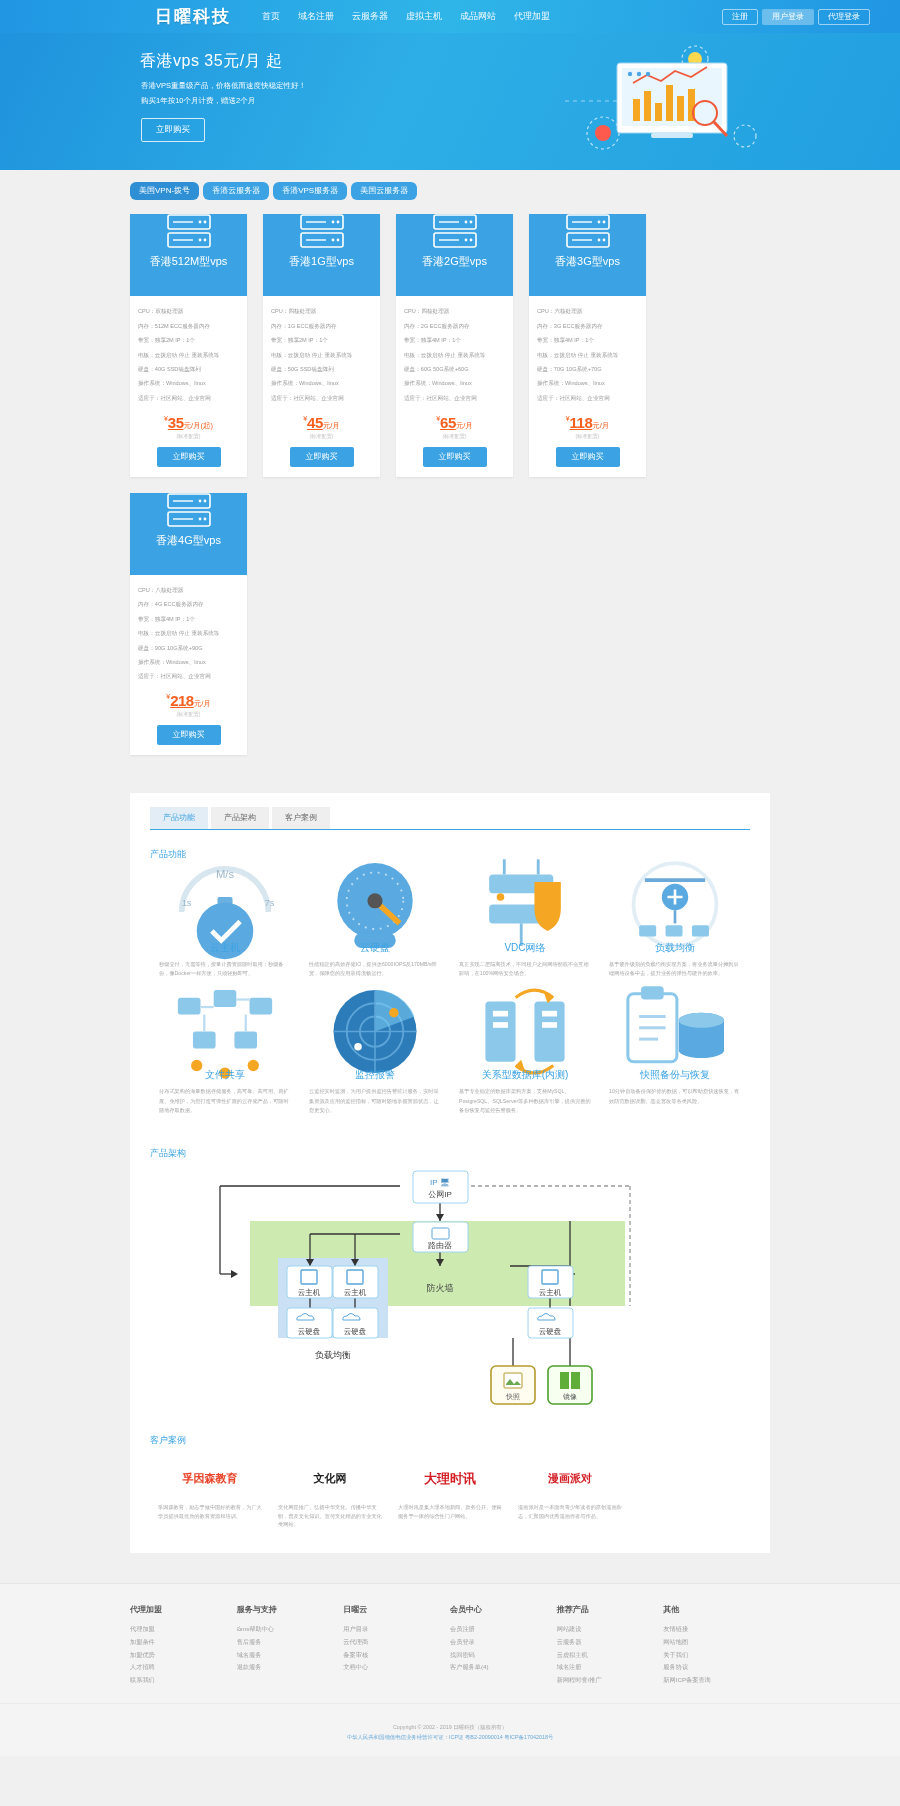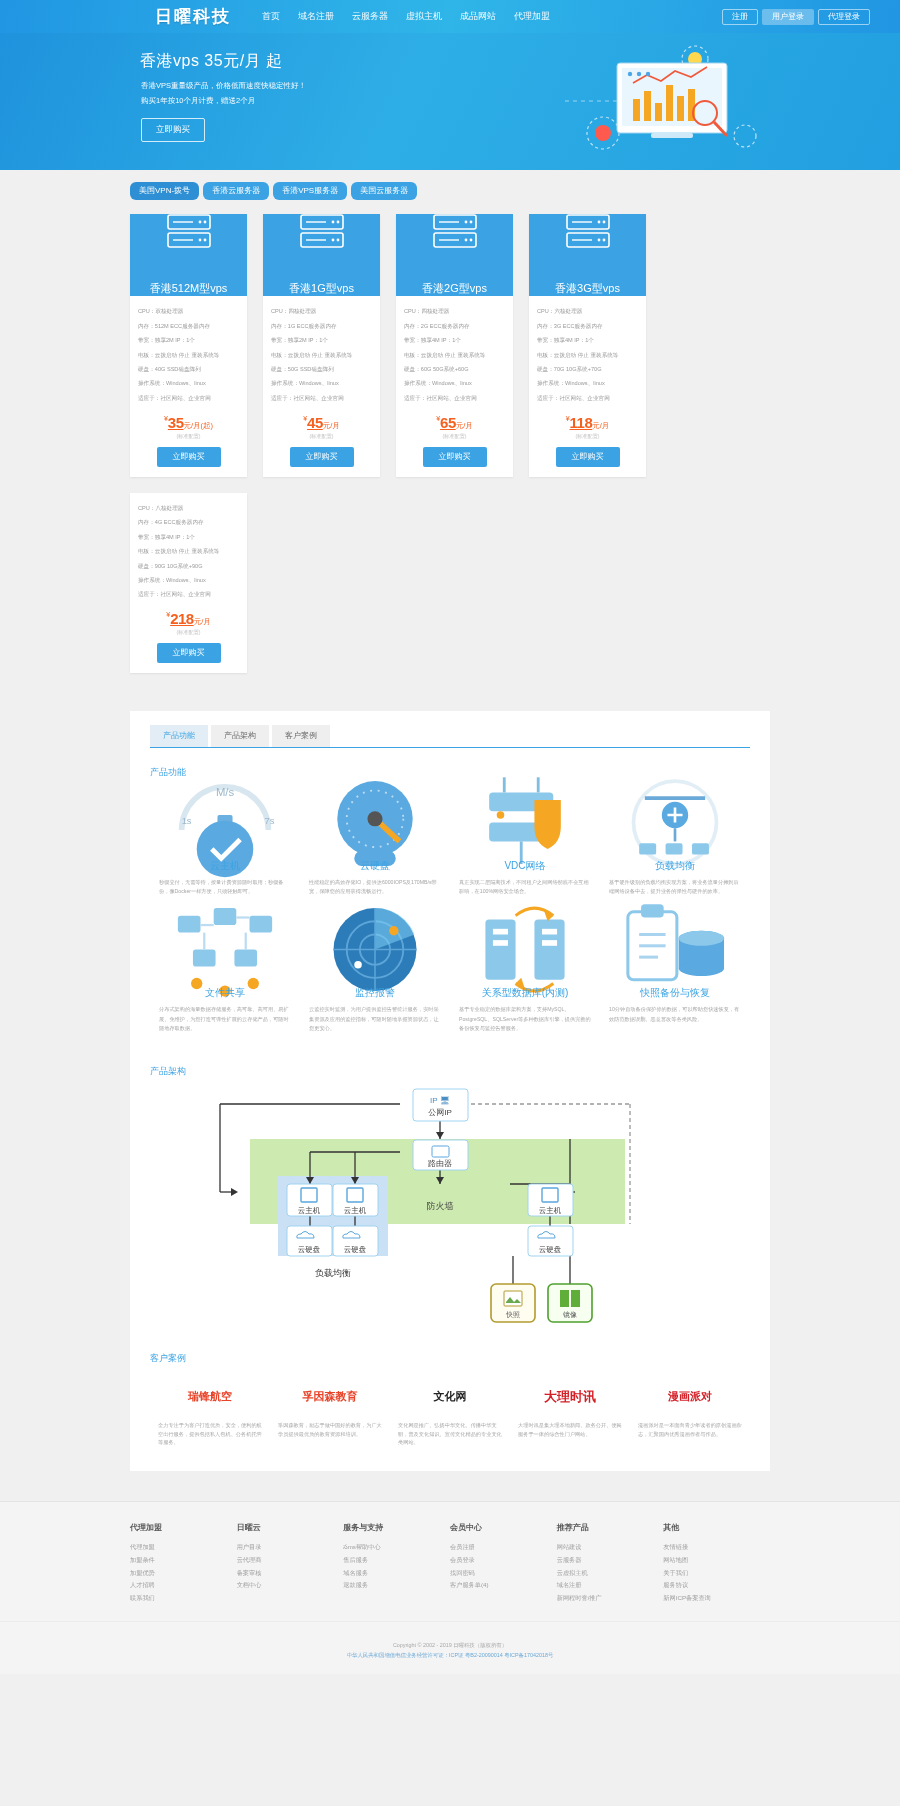--- a/index.html
+++ b/index.html
@@ -112,21 +112,21 @@
     background: #fff;
     box-shadow: 0 1px 2px rgba(0,0,0,.07);
     padding-bottom: 10px;
   }
   .card-head {
     background: #3ba3e3;
     height: 82px;
     display: flex;
     flex-direction: column;
     align-items: center;
-    justify-content: space-between;
+    justify-content: flex-start;
     gap: 6px;
   }
   .card-head .title { color: #fff; font-size: 11px; }
   .srv-icon { width: 44px; }
   .card-specs { padding: 9px 8px 4px 8px; }
   .card-specs li {
     list-style: none;
     font-size: 5.6px;
     color: #9a9a9a;
     line-height: 1;
@@ -397,20 +397,33 @@
           <li>操作系统：Windows、linux</li>
           <li>适应于：社区网站、企业官网</li>
     </ul>
     <div class="price">
       <span class="yen">¥</span><span class="num">118</span><span class="unit">元/月</span>
       <div class="note">(标准配置)</div>
     </div>
     <div class="buy-btn">立即购买</div>
       </div>
       <div class="card">
+    <div class="card-head">
+      <svg class="srv-icon" viewBox="0 0 44 34">
+    <rect x="1" y="1" width="42" height="14" rx="2" fill="none" stroke="#fff" stroke-width="1.6"></rect>
+    <rect x="1" y="19" width="42" height="14" rx="2" fill="none" stroke="#fff" stroke-width="1.6"></rect>
+    <line x1="6" y1="8" x2="26" y2="8" stroke="#fff" stroke-width="1.4"></line>
+    <line x1="6" y1="26" x2="26" y2="26" stroke="#fff" stroke-width="1.4"></line>
+    <circle cx="33" cy="8" r="1.4" fill="#fff"></circle>
+            <circle cx="38" cy="8" r="1.4" fill="#fff"></circle>
+    <circle cx="33" cy="26" r="1.4" fill="#fff"></circle>
+            <circle cx="38" cy="26" r="1.4" fill="#fff"></circle>
+  </svg>
+      <div class="title">香港4G型vps</div>
+    </div>
     <ul class="card-specs">
       <li>CPU：八核处理器</li>
           <li>内存：4G ECC服务器内存</li>
           <li>带宽：独享4M IP：1个</li>
           <li>电板：云拨启动 停止 重装系统等</li>
           <li>硬盘：90G 10G系统+90G</li>
           <li>操作系统：Windows、linux</li>
           <li>适应于：社区网站、企业官网</li>
     </ul>
     <div class="price">
@@ -672,26 +685,20 @@
         <rect x="421" y="206" width="9" height="17" fill="#5fae3a"></rect>
         <text x="420" y="233" font-size="7" fill="#555" text-anchor="middle" font-family="'Liberation Sans',sans-serif">镜像</text>
       </g>
     </svg>
   </div>
 
   <div class="sec-title">客户案例</div>
   <div class="cases" id="cases-row">
       <div class="case">
     <div class="case-logo">
-      <span style="font-size:11px;font-weight:bold;color:#e8442a;font-family:'DejaVu Serif',serif">瑞锋航空</span>
-    </div>
-    <p>全力专注于为客户打造优质，安全，便利的航空出行服务，提供包括私人包机、公务机托管等服务。</p>
-      </div>
-      <div class="case">
-    <div class="case-logo">
       <span style="font-size:11px;font-weight:bold;color:#e8442a;font-family:'DejaVu Serif',serif">孚因森教育</span>
     </div>
     <p>孚因森教育，励志于做中国好的教育，为广大学员提供最优质的教育资源和培训。</p>
       </div>
       <div class="case">
     <div class="case-logo">
       <span style="font-size:11px;font-weight:bold;color:#222;font-family:'DejaVu Serif',serif">文化网</span>
     </div>
     <p>文化网是推广、弘扬中华文化、传播中华文明，普及文化知识、宣传文化精品的专业文化类网站。</p>
       </div>
@@ -714,32 +721,32 @@
   <div class="foot-inner" id="foot-cols">
       <div class="foot-col">
         <h5>代理加盟</h5>
         <a>代理加盟</a>
         <a>加盟条件</a>
         <a>加盟优势</a>
         <a>人才招聘</a>
         <a>联系我们</a>
       </div>
       <div class="foot-col">
+        <h5>服务与支持</h5>
+        <a>సms帮助中心</a>
+        <a>售后服务</a>
+        <a>域名服务</a>
+        <a>退款服务</a>
+      </div>
+      <div class="foot-col">
         <h5>日曜云</h5>
         <a>用户目录</a>
         <a>云代理商</a>
         <a>备案审核</a>
         <a>文档中心</a>
-      </div>
-      <div class="foot-col">
-        <h5>服务与支持</h5>
-        <a>సms帮助中心</a>
-        <a>售后服务</a>
-        <a>域名服务</a>
-        <a>退款服务</a>
       </div>
       <div class="foot-col">
         <h5>会员中心</h5>
         <a>会员注册</a>
         <a>会员登录</a>
         <a>找回密码</a>
         <a>客户服务单(4)</a>
       </div>
       <div class="foot-col">
         <h5>推荐产品</h5>

